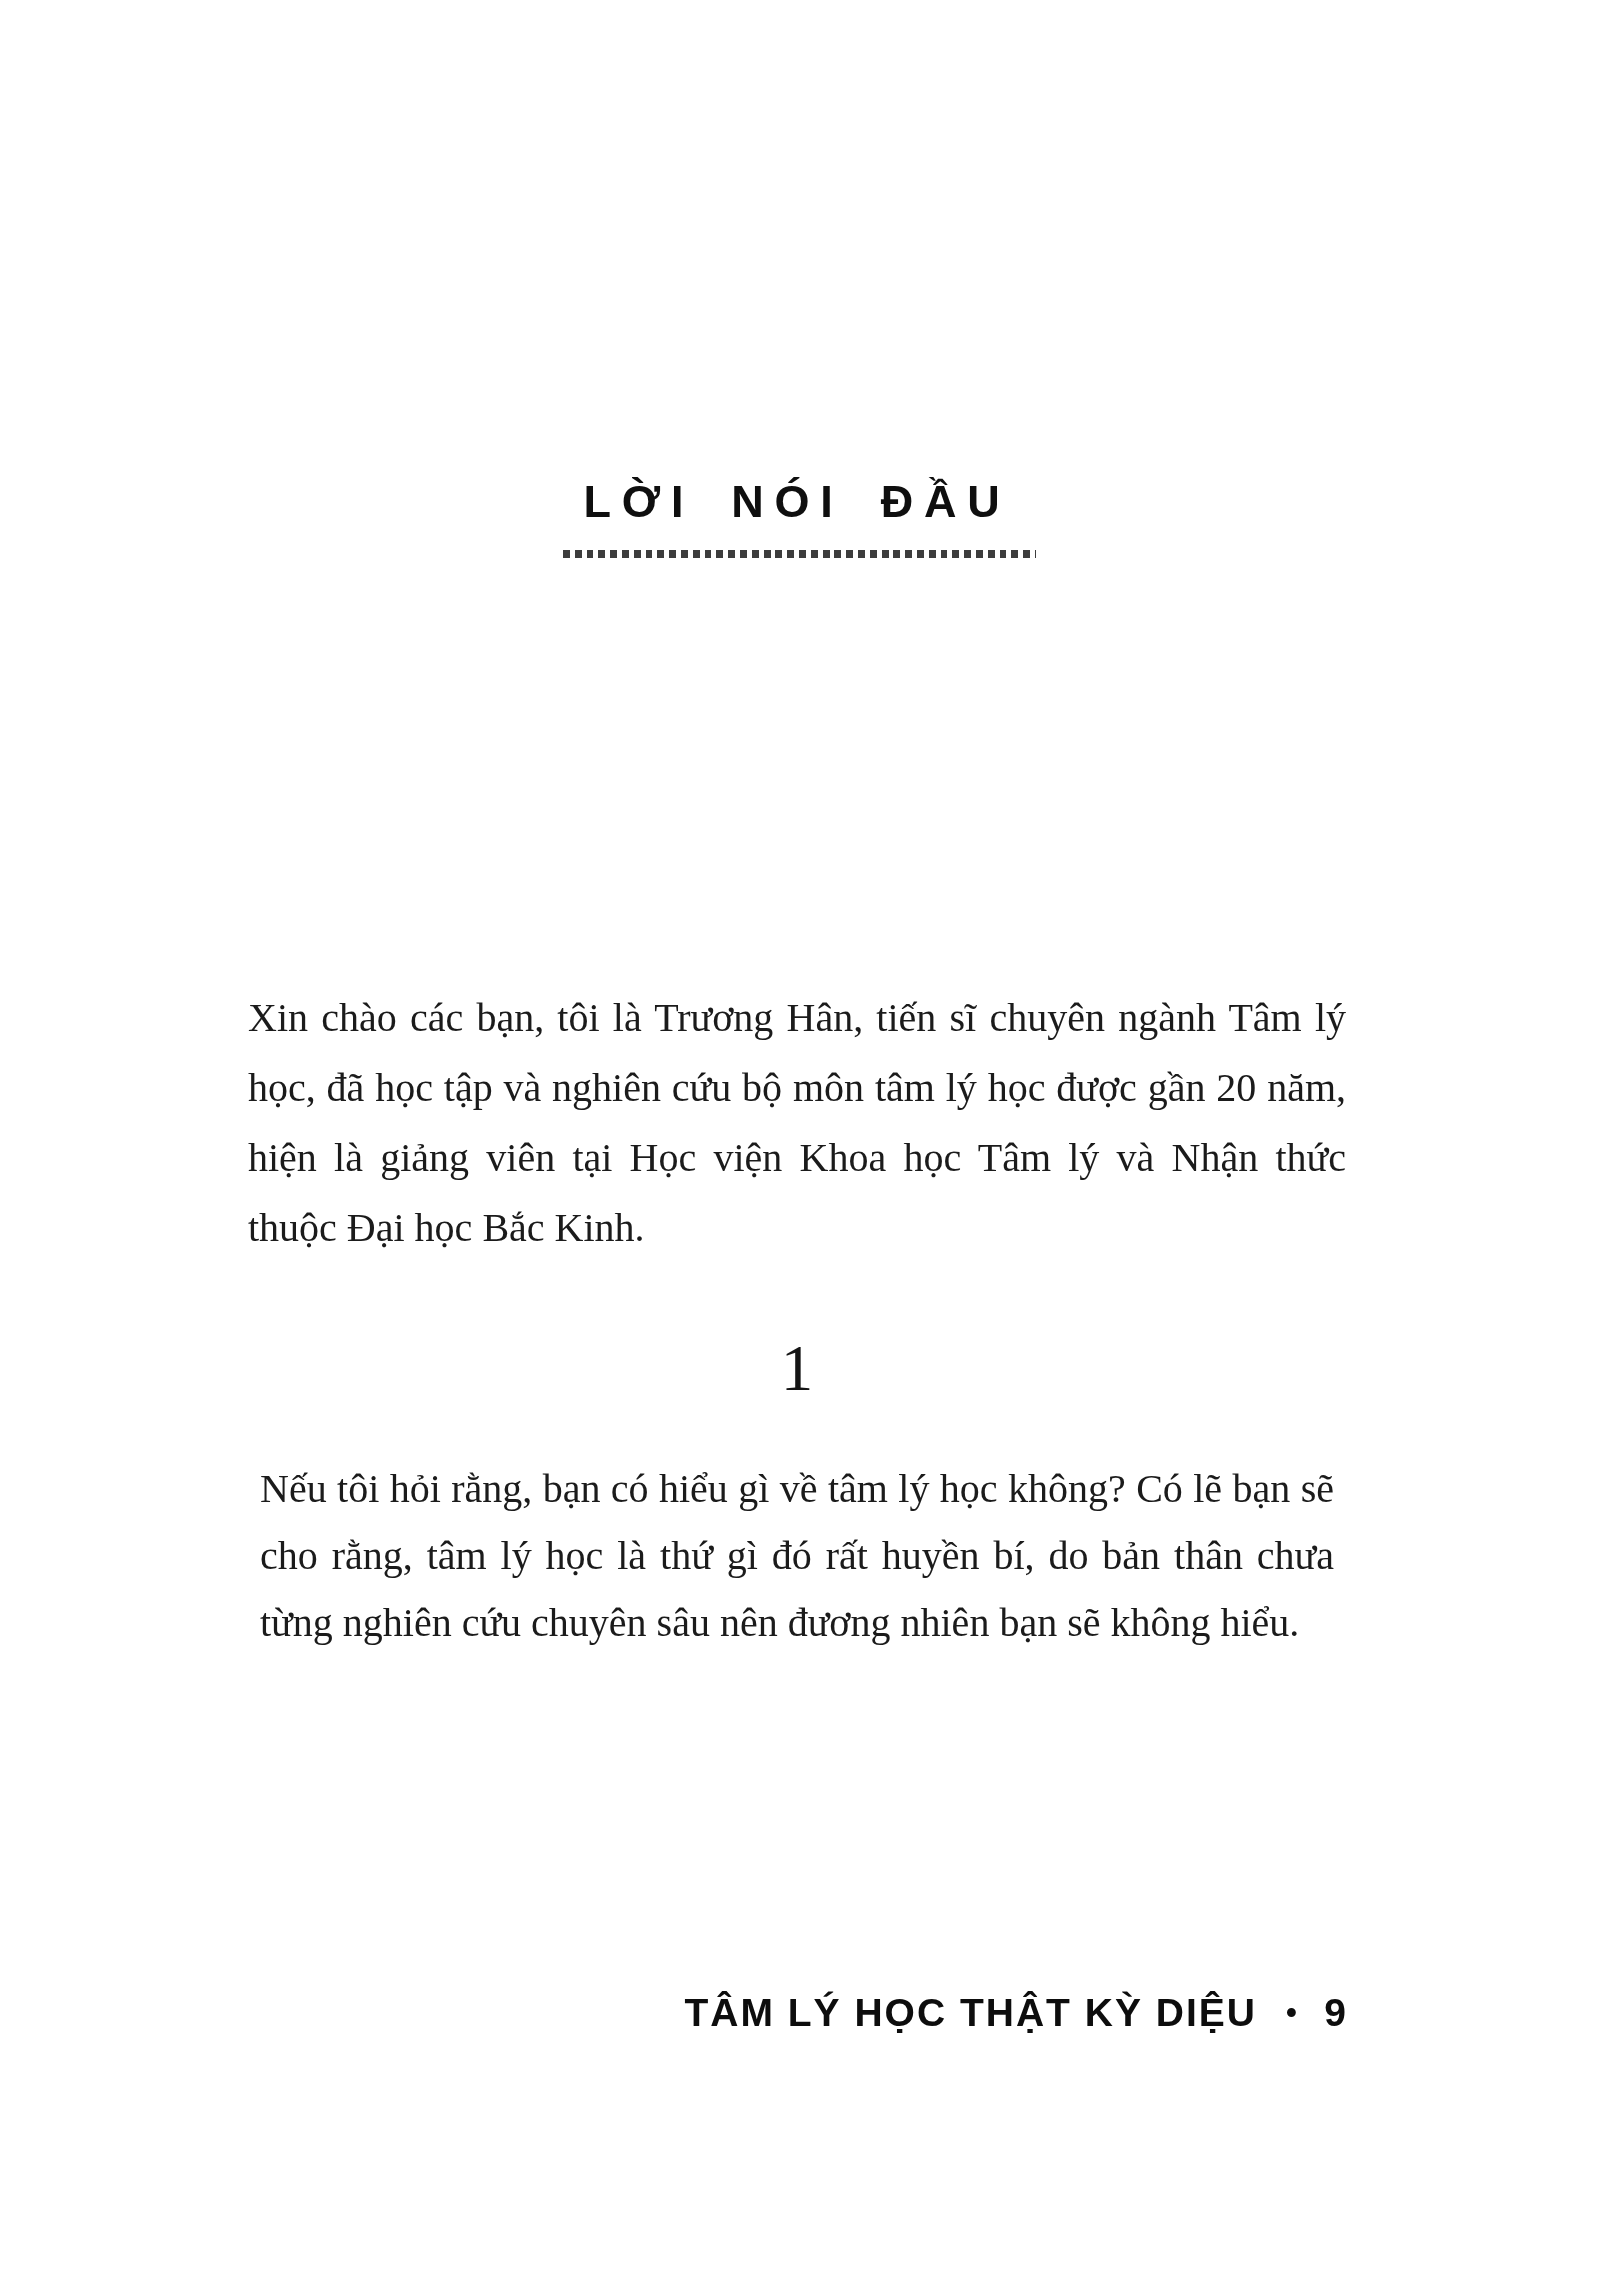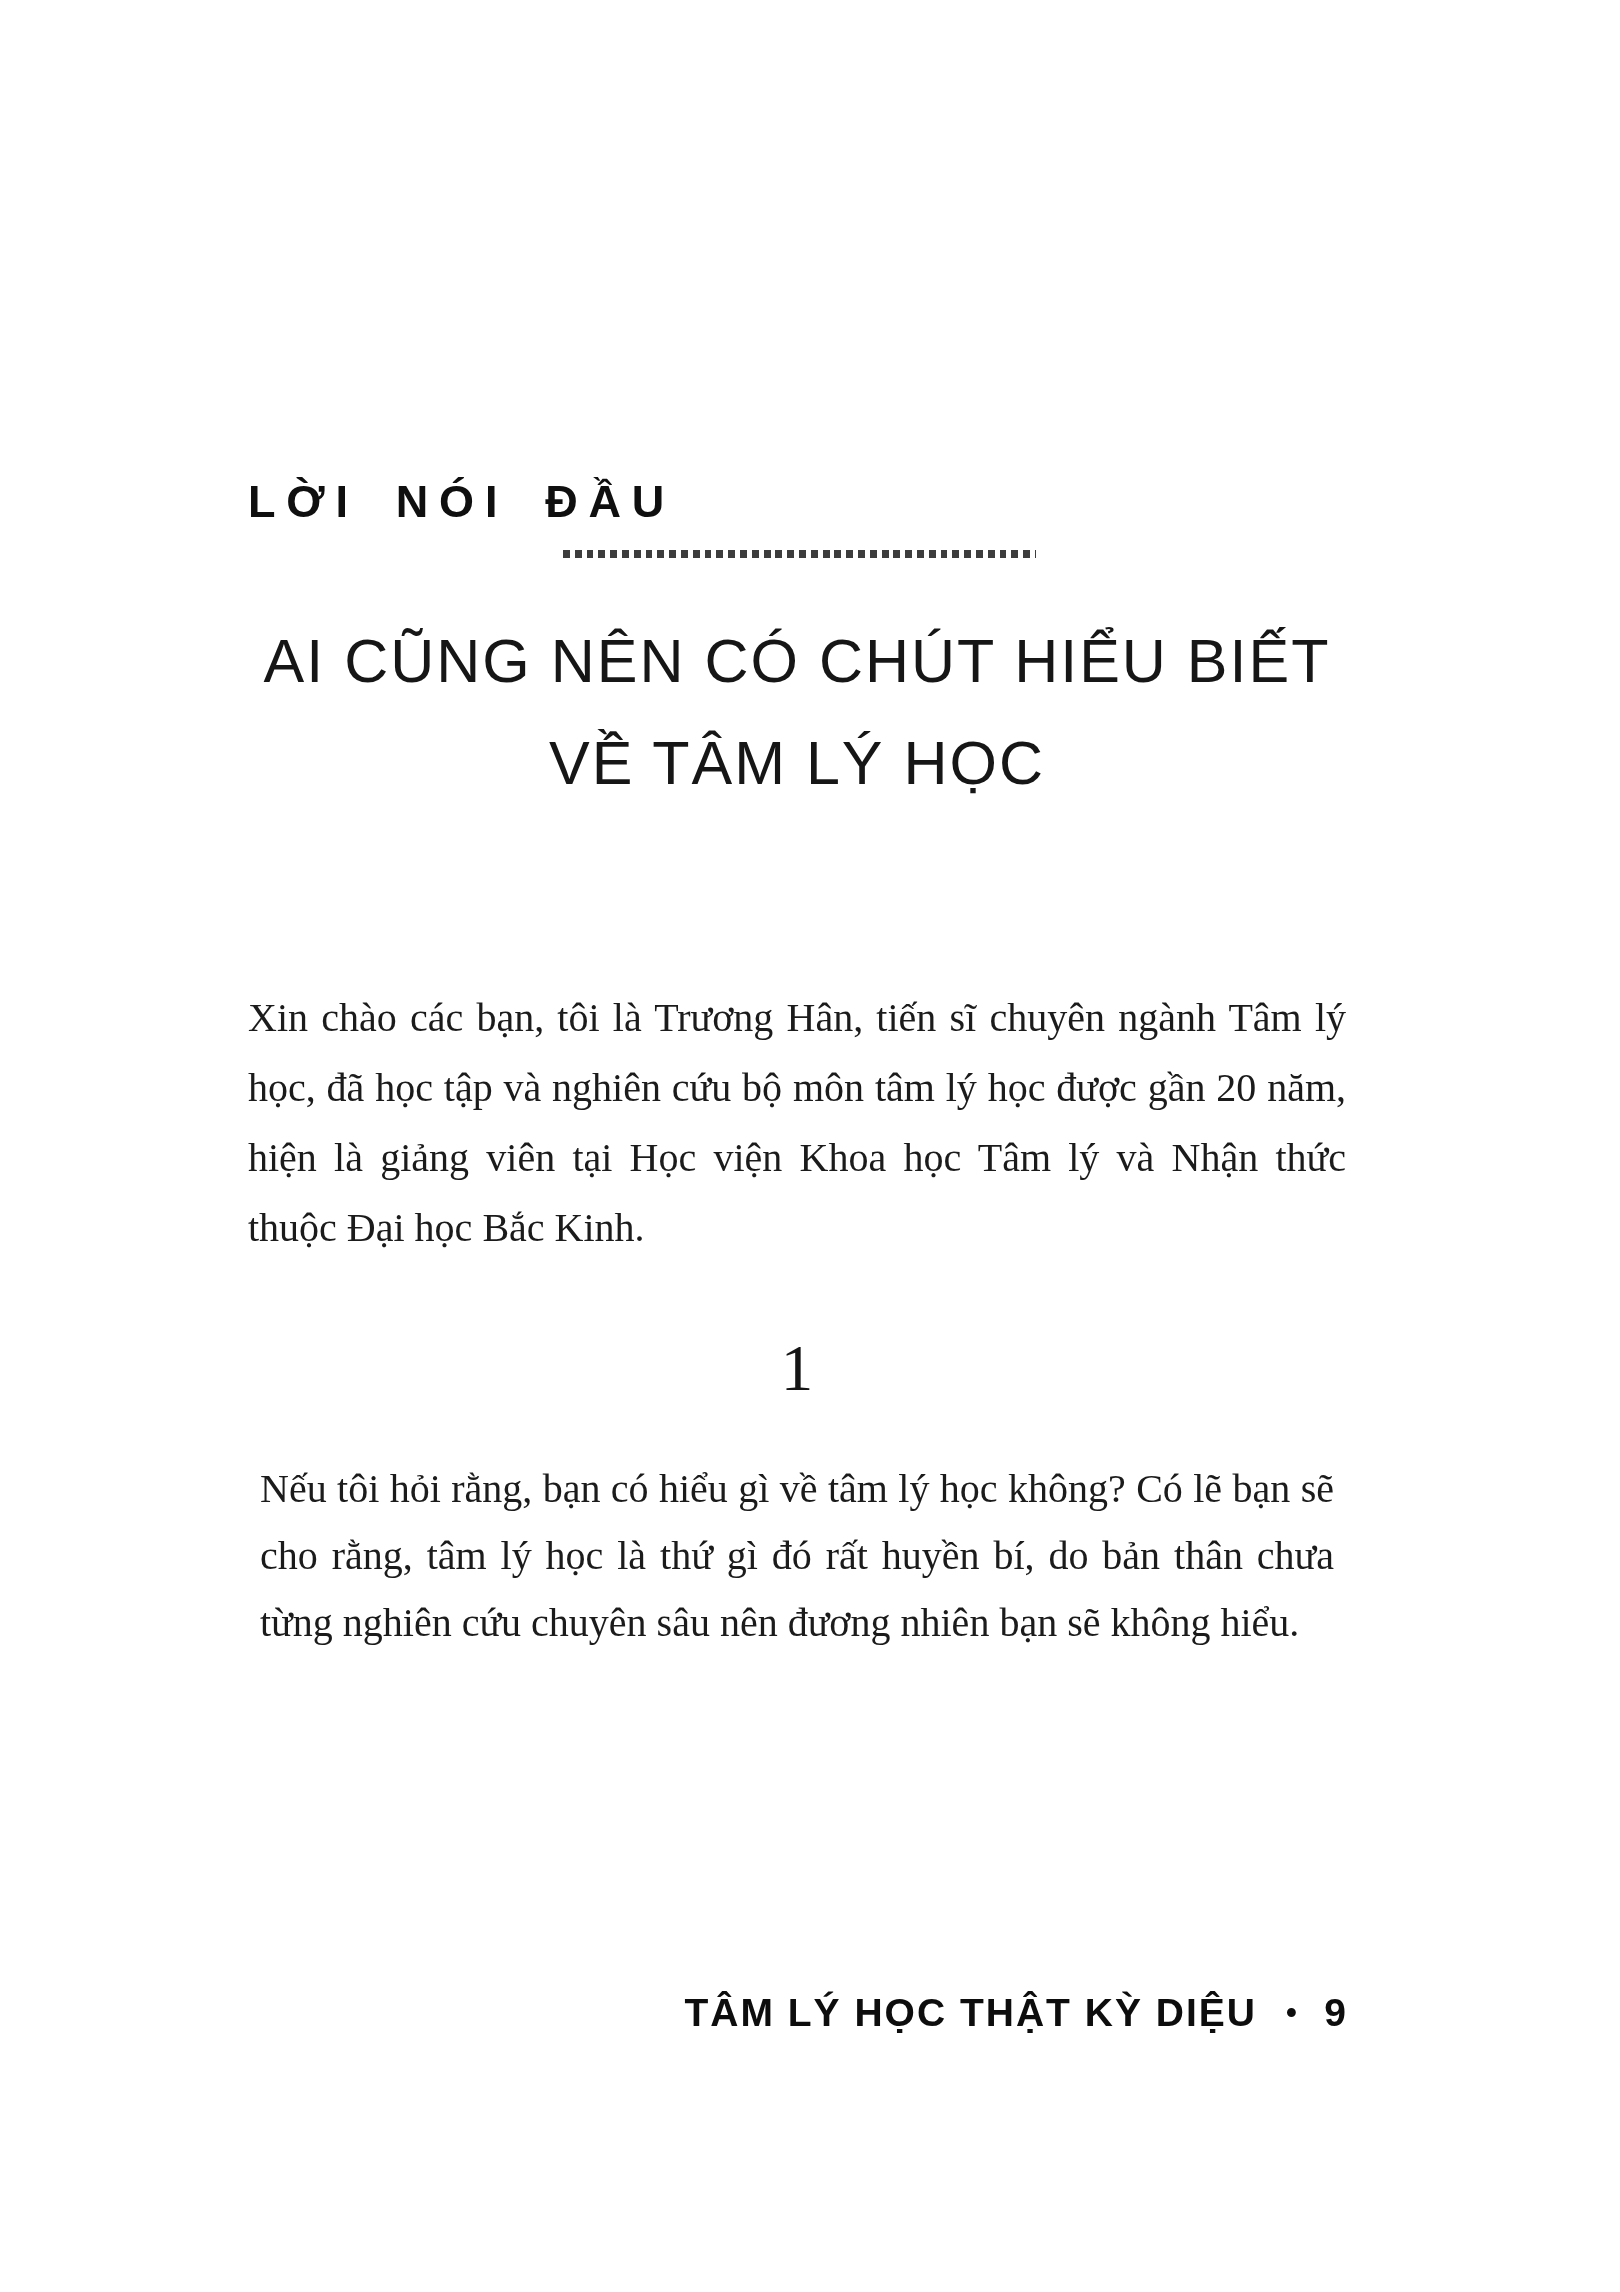--- a/index.html
+++ b/index.html
@@ -16,20 +16,21 @@
     overflow: hidden;
     font-family: "Liberation Serif", serif;
     color: #1b1b1b;
   }
   
   .kicker {
     position: absolute;
     left: 248px;
     top: 476px;
     width: 1098px;
+    text-align: center;
     font-family: "Liberation Sans", sans-serif;
     font-weight: 700;
     font-size: 45px;
     letter-spacing: 10.8px;
     word-spacing: 13.7px;
     color: #0f0f0f;
     white-space: nowrap;
   }
   
   .dash-rule {
@@ -121,24 +122,20 @@
 </style>
 </head>
 <body>
 
 <div class="page">
 
   <div class="kicker">LỜI NÓI ĐẦU</div>
 
   <div class="dash-rule"></div>
 
-  <div class="chapter-title">
-    <span class="line">AI CŨNG NÊN CÓ CHÚT HIỂU BIẾT</span>
-    <span class="line">VỀ TÂM LÝ HỌC</span>
-  </div>
 
   <div class="intro">Xin chào các bạn, tôi là Trương Hân, tiến sĩ chuyên ngành Tâm lý học, đã học tập và nghiên cứu bộ môn tâm lý học được gần 20 năm, hiện là giảng viên tại Học viện Khoa học Tâm lý và Nhận thức thuộc Đại học Bắc Kinh.</div>
 
   <div class="section-number">1</div>
 
   <div class="body-flow">
     <p>Nếu tôi hỏi rằng, bạn có hiểu gì về tâm lý học không? Có lẽ bạn sẽ cho rằng, tâm lý học là thứ gì đó rất huyền bí, do bản thân chưa từng nghiên cứu chuyên sâu nên đương nhiên bạn sẽ không hiểu.</p>
   </div>
 
   <div class="footer">

